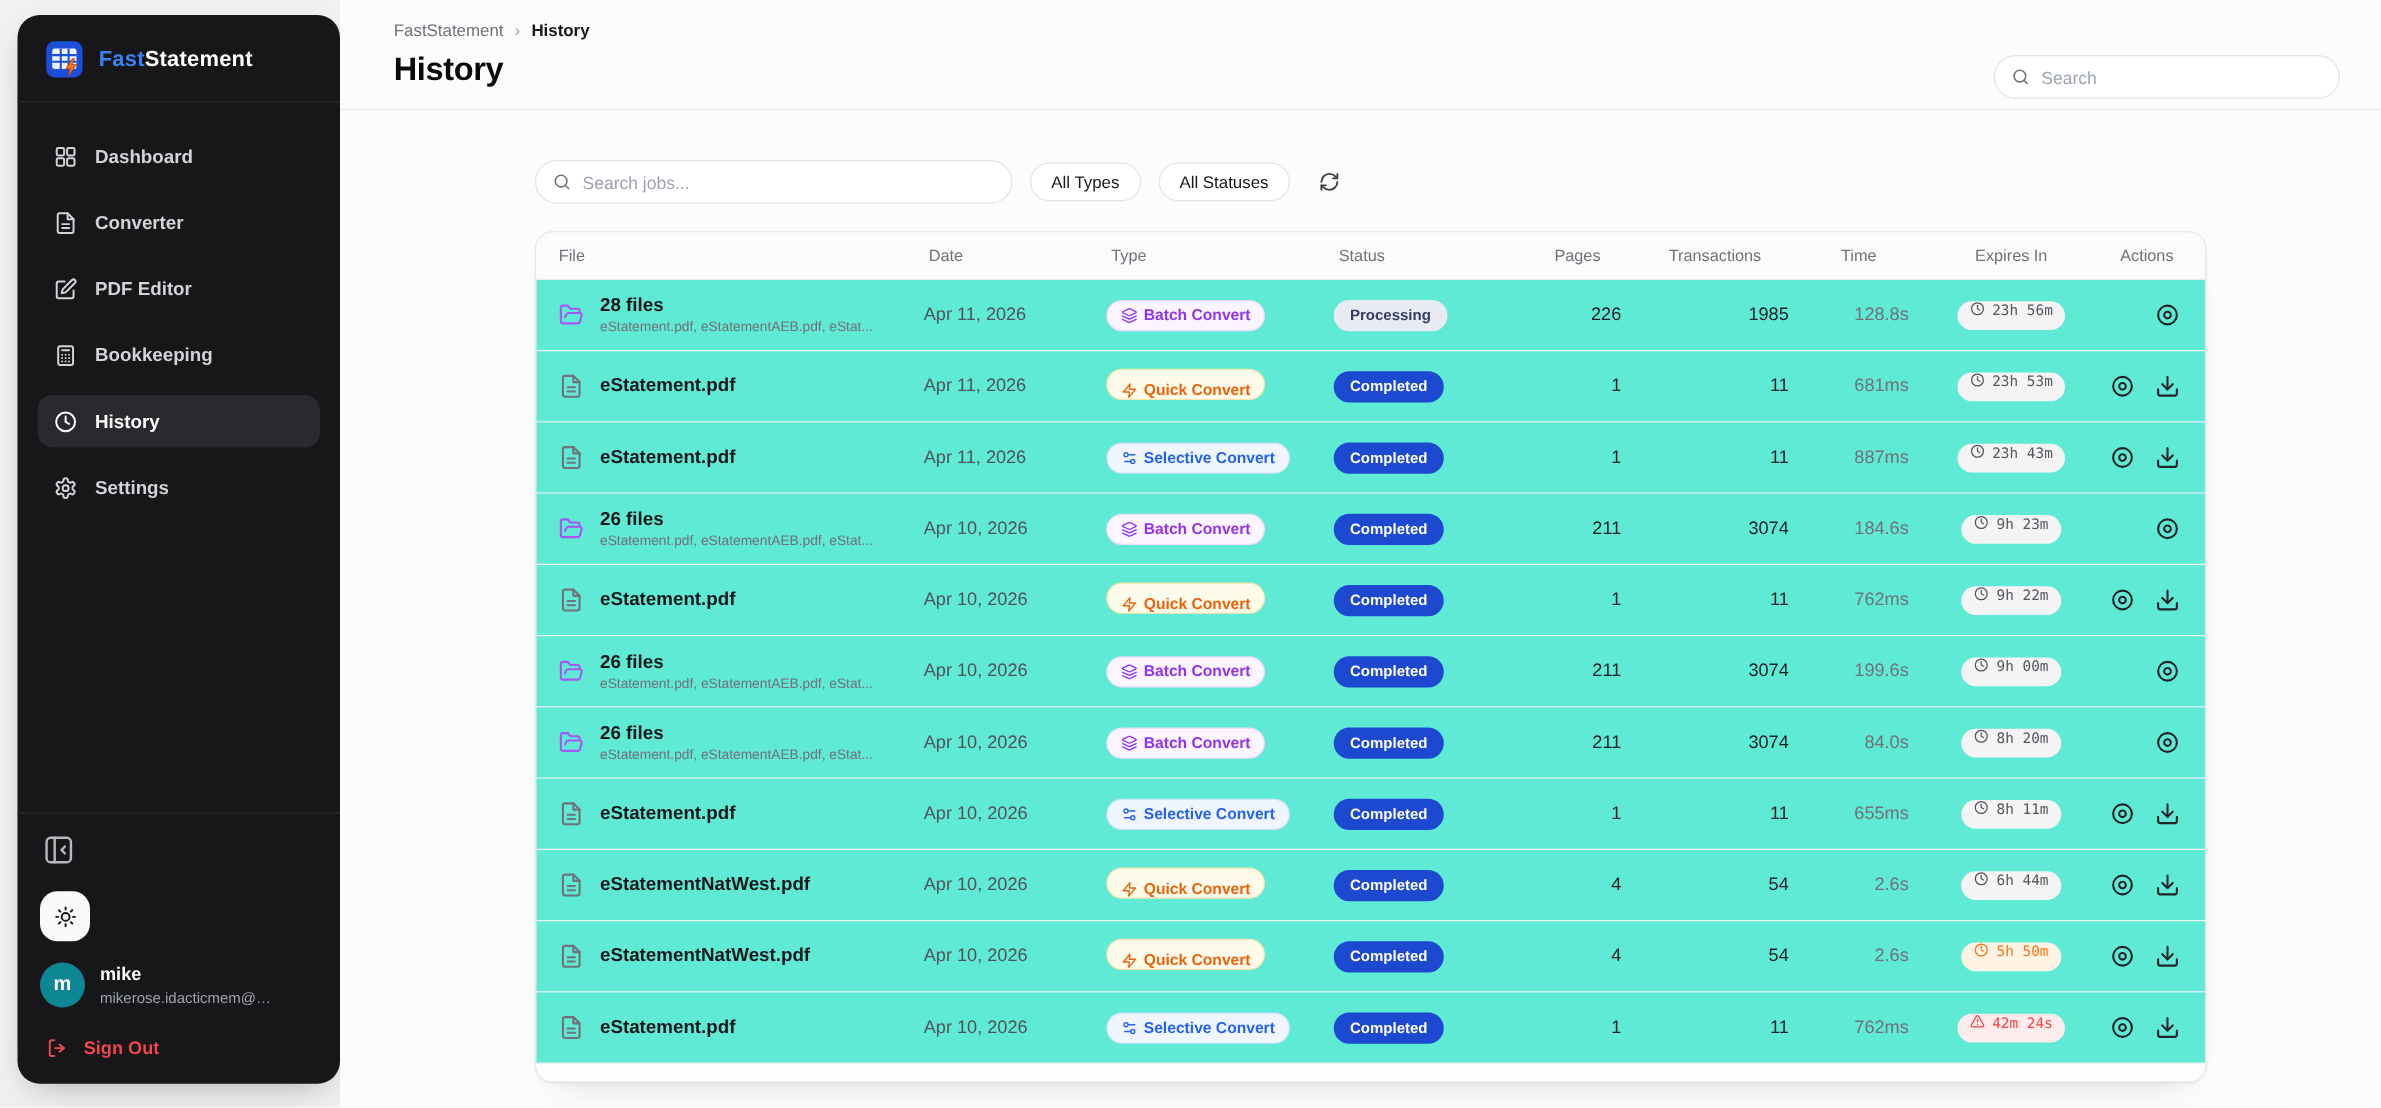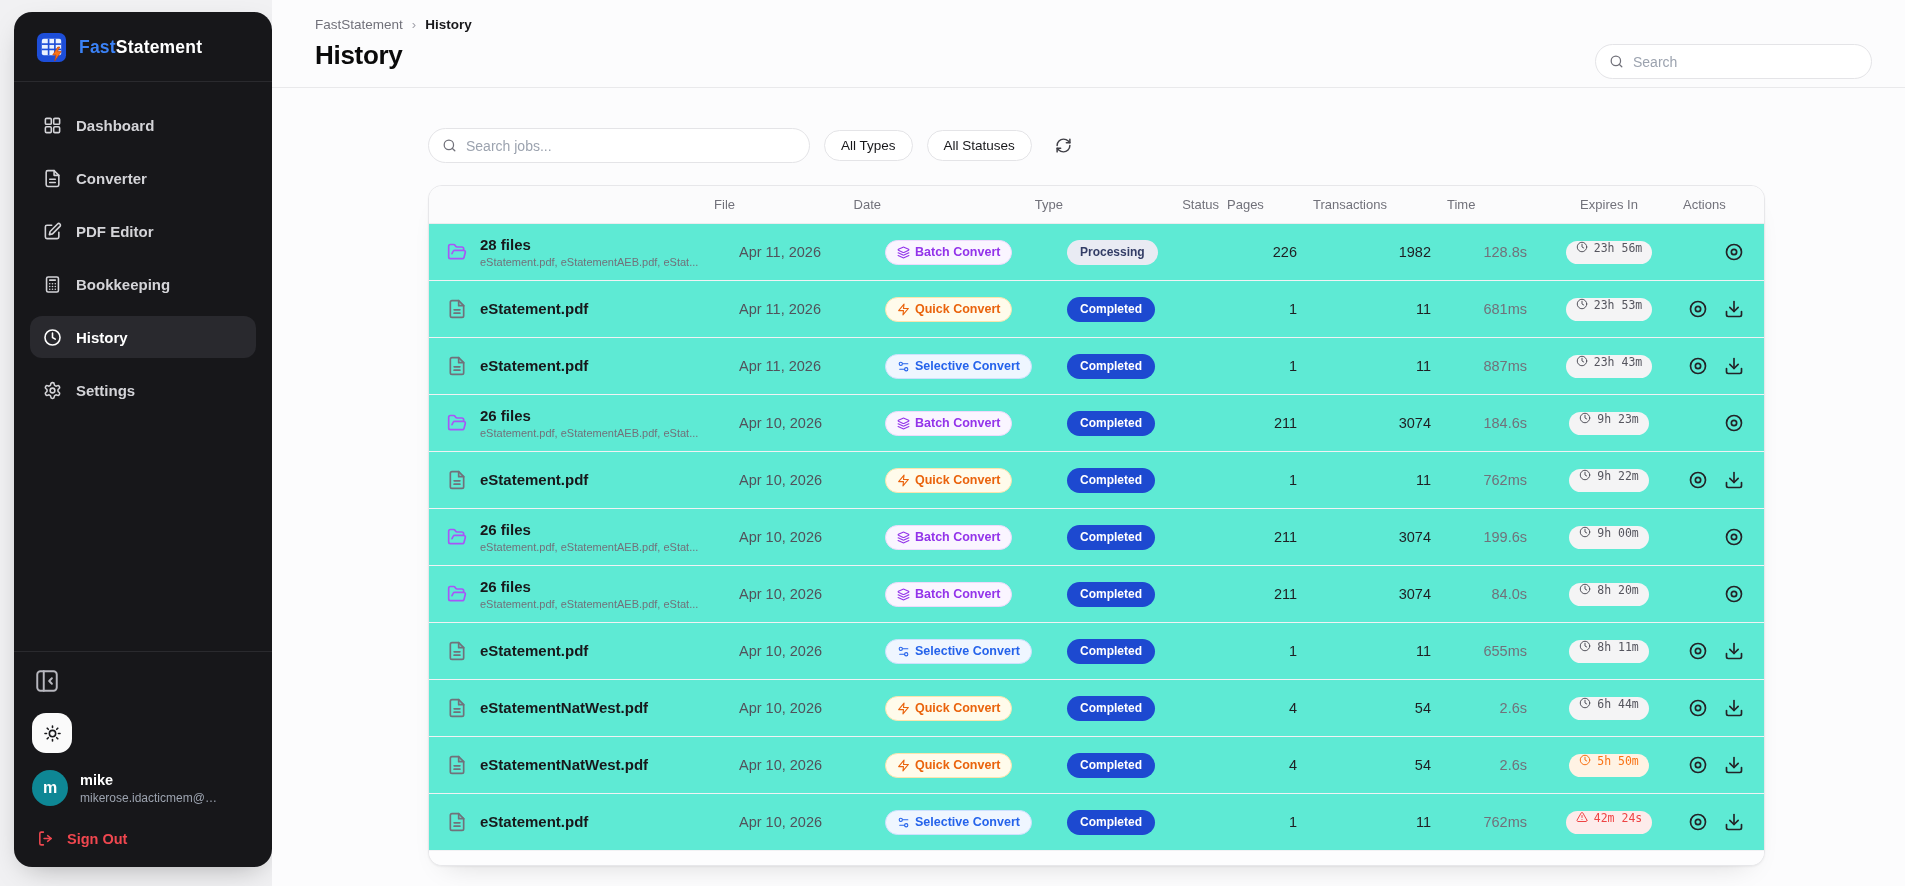--- a/index.html
+++ b/index.html
@@ -80,35 +80,35 @@
   .refresh-btn .icn { width:17px; height:17px; }
 
   
   .card {
     width:1337px; background:#fff; border:1px solid #e7e7ea; border-radius:14px;
     box-shadow:0 1px 2px rgba(0,0,0,.05), 0 14px 28px -18px rgba(0,0,0,.18);
     overflow:hidden;
   }
   .trow { display:grid; grid-template-columns:310px 146px 182px 156px 86px 134px 96px 140px 1fr; align-items:center; }
   .thead { height:38px; background:#fbfbfc; border-bottom:1px solid #ececef; color:#71717a; font-size:13px; }
-  .th { padding:0 4px;text-align:right; }
+  .th { padding:0 4px; }
   .th:first-child { padding-left:18px; }
-  .al-r { text-align:left; padding-right:12px; }
+  .al-r { text-align:center; padding-right:12px; }
   .al-c { text-align:center; }
   .row { height:57px; border-bottom:1px solid #f2f2f4; background:#5eead4; }
   .cell-file { display:flex; align-items:center; gap:13px; padding-left:18px; min-width:0; }
   .file-icon { width:20px; height:20px; color:#71717a; }
   .file-icon.folder { color:#a855f7; }
   .file-name { font-size:15px; font-weight:600; color:#18181b; line-height:1.15; white-space:nowrap; }
   .file-sub { font-size:11px; color:#71717a; margin-top:3px; white-space:nowrap; overflow:hidden; text-overflow:ellipsis; max-width:245px; }
   .cell-date { font-size:14.5px; color:#52525b; }
   .type-badge { display:inline-flex; align-items:center; gap:5px; height:25px; padding:0 11px; border-radius:13px; font-size:12.5px; font-weight:600; border:1px solid transparent; }
   .type-badge .icn { width:13px; height:13px; }
   .tb-batch { background:#faf5ff; border-color:#eedafc; color:#9333ea; }
-  .tb-quick { background:#fffbeb; border-color:#fbe5ad; color:#ea630c; }
+  .tb-quick { background:#fffbeb; border-color:#fbe5ad; color:#ea630c;align-items:flex-end; }
   .tb-selective { background:#eff6ff; border-color:#cde1fd; color:#2563eb; }
   .status-badge { display:inline-flex; align-items:center; height:25px; padding:0 13px; border-radius:13px; font-size:12px; font-weight:600; }
   .sb-completed { background:#1d49d0; color:#fff; }
   .sb-processing { background:#e9ebf3; color:#333d66; }
   .num { font-size:14.5px; color:#1f1f23; text-align:right; padding-right:12px; }
   .num.time { color:#71717a; }
   .cell-expires { display:flex; justify-content:center; }
   .exp-badge {
     display:inline-flex; align-items:flex-start; gap:6px; height:23px; padding:0 10px; border-radius:12px;
     font-family:"DejaVu Sans Mono", monospace; font-size:11.5px;
@@ -335,21 +335,21 @@
                     <path d="m22 12.65-9.17 4.16a2 2 0 0 1-1.66 0L2 12.65"></path>
                   </svg>
                 </span>
          <span>Batch Convert</span>
        </span>
      </div>
      <div>
        <span class="status-badge sb-processing">Processing</span>
      </div>
      <div class="num">226</div>
-     <div class="num">1982</div>
+     <div class="num">1985</div>
      <div class="num time">128.8s</div>
      <div class="cell-expires">
        <span class="exp-badge exp-normal">
          <span class="icn ">
                   <svg viewBox="0 0 24 24" fill="none" stroke="currentColor" stroke-width="2" stroke-linecap="round" stroke-linejoin="round">
                     <circle cx="12" cy="12" r="9.5"></circle>
                     <polyline points="12 6.5 12 12 15.5 14"></polyline>
                   </svg>
                 </span>
          <span>23h 56m</span>

